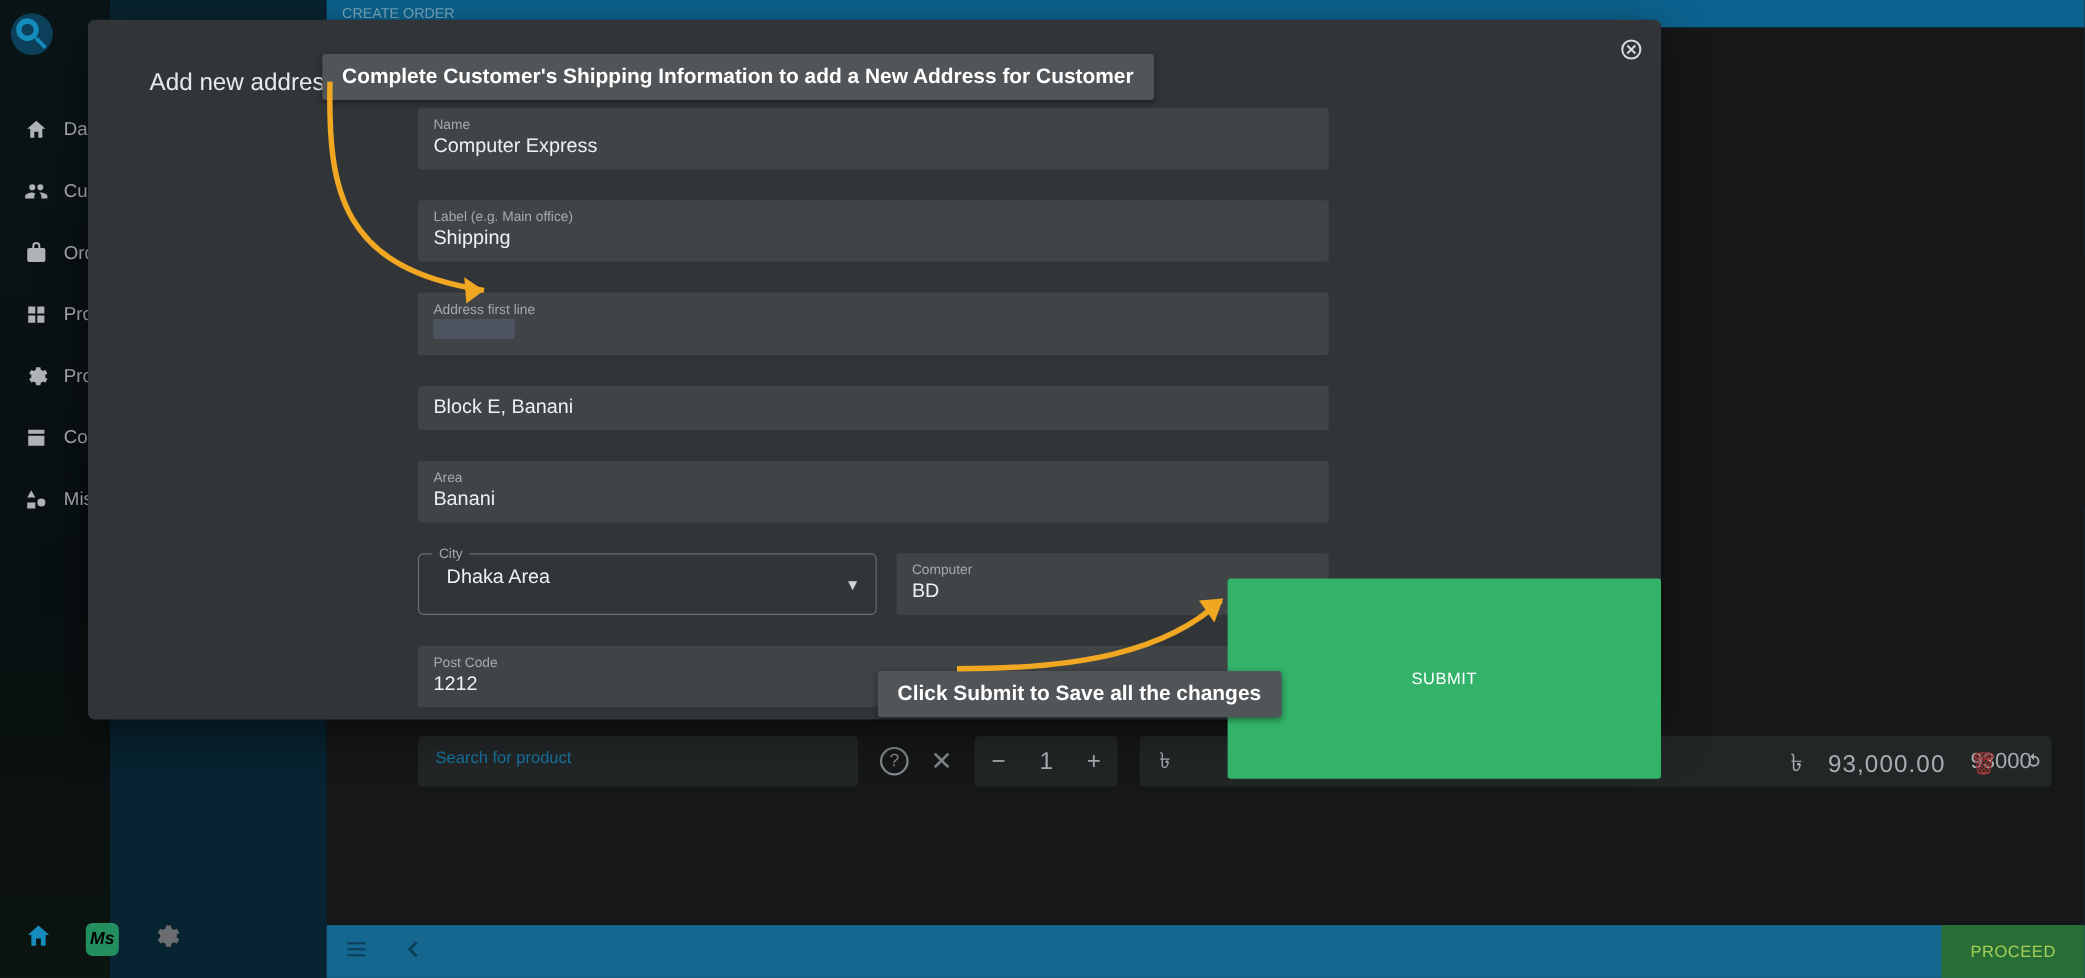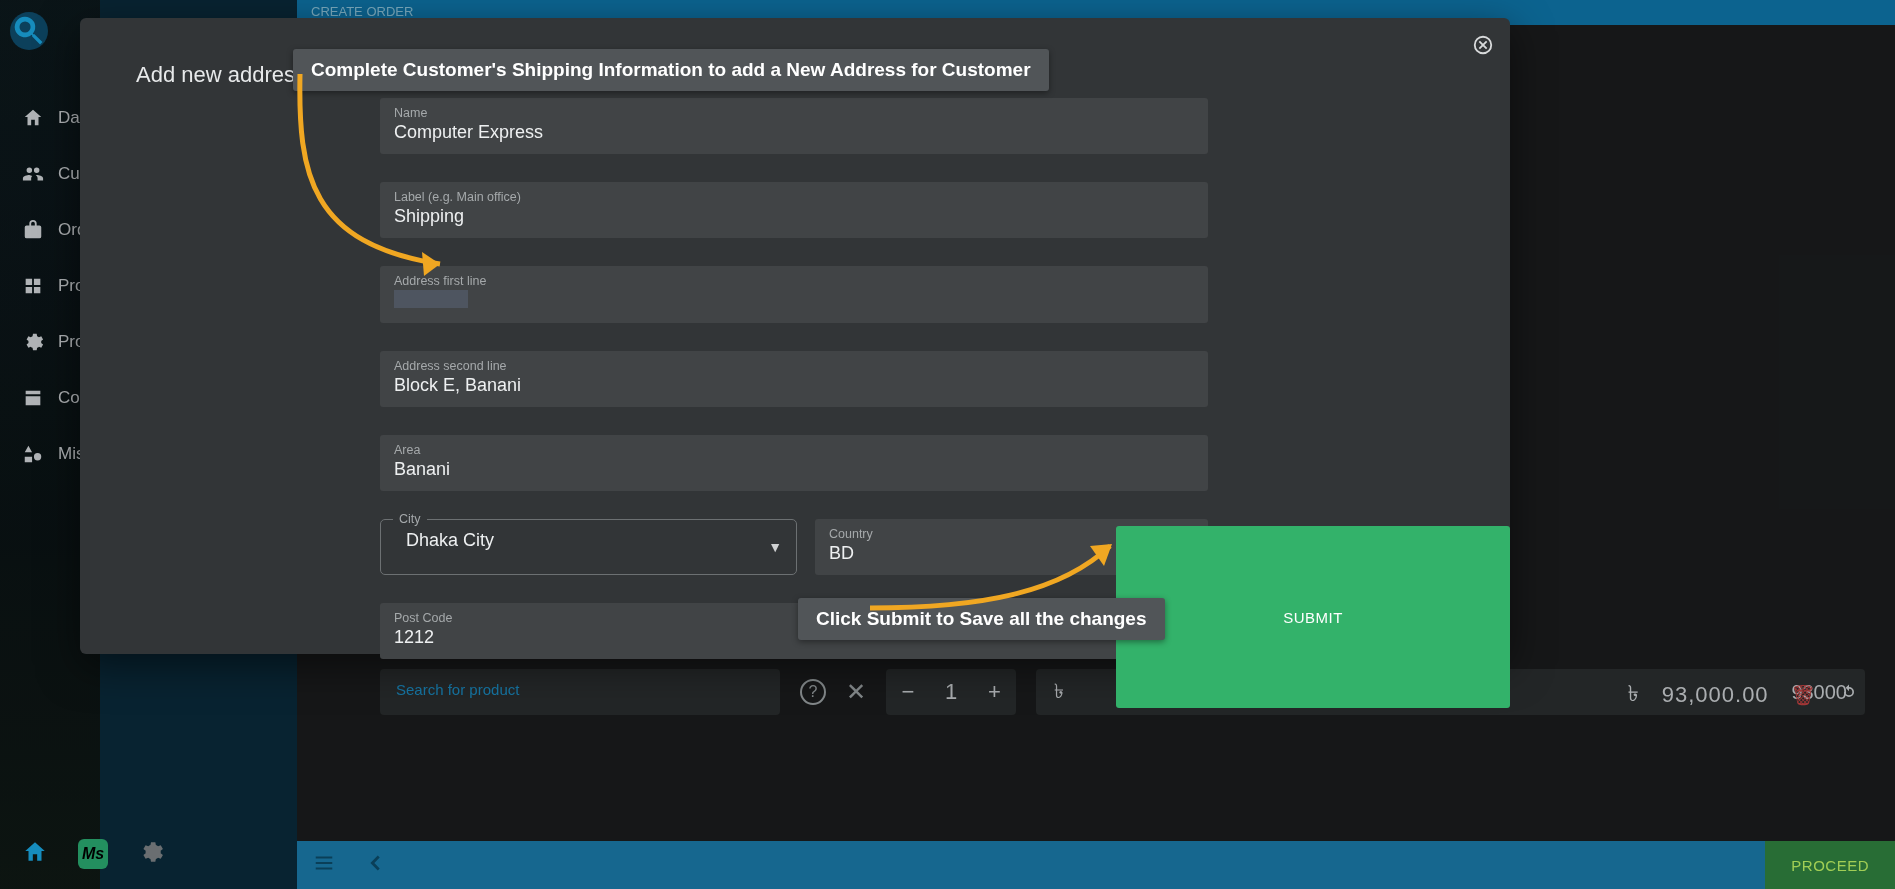--- a/index.html
+++ b/index.html
@@ -203,53 +203,52 @@
     </div>
     <div class="field">
       <span class="lbl">Label (e.g. Main office)</span>
       <div class="val">Shipping</div>
     </div>
     <div class="field">
       <span class="lbl">Address first line</span>
       <div class="val"><span class="sel"></span></div>
     </div>
     <div class="field">
-      <span class="lbl">Address second line</span>
       <div class="val">Block E, Banani</div>
     </div>
     <div class="field">
       <span class="lbl">Area</span>
       <div class="val">Banani</div>
     </div>
 
     <div class="row2">
       <div class="field outlined">
         <span class="lbl">City</span>
-        <div class="val">Dhaka City</div>
+        <div class="val">Dhaka Area</div>
         <span class="caret">▼</span>
       </div>
       <div class="field">
-        <span class="lbl">Country</span>
+        <span class="lbl">Computer</span>
         <div class="val">BD</div>
       </div>
     </div>
 
     <div class="field">
       <span class="lbl">Post Code</span>
       <div class="val">1212</div>
       <span class="req">REQUIRED</span>
     </div>
   </div>
 
   <button id="submit" style="left:1036px; top:508px;">SUBMIT</button>
 
   <div class="callout" style="left:213px; top:20px;margin-top:11px;">Complete Customer's Shipping Information to add a New Address for Customer</div>
   <svg class="arrow" style="left:210px; top:56px;" width="180" height="210">
     <path d="M10 0 C 8 100, 20 170, 150 190"></path>
     <polygon class="head" points="150,190 132,178 134,202"></polygon>
   </svg>
 
-  <div class="callout" style="left:718px; top:580px;">Click Submit to Save all the changes</div>
+  <div class="callout" style="left:718px; top:592px;">Click Submit to Save all the changes</div>
   <svg class="arrow" style="left:780px; top:520px;" width="280" height="80">
     <path d="M10 70 C 120 70, 200 55, 250 8"></path>
     <polygon class="head" points="252,6 230,8 244,28"></polygon>
   </svg>
 </div>
 
 </body></html>

